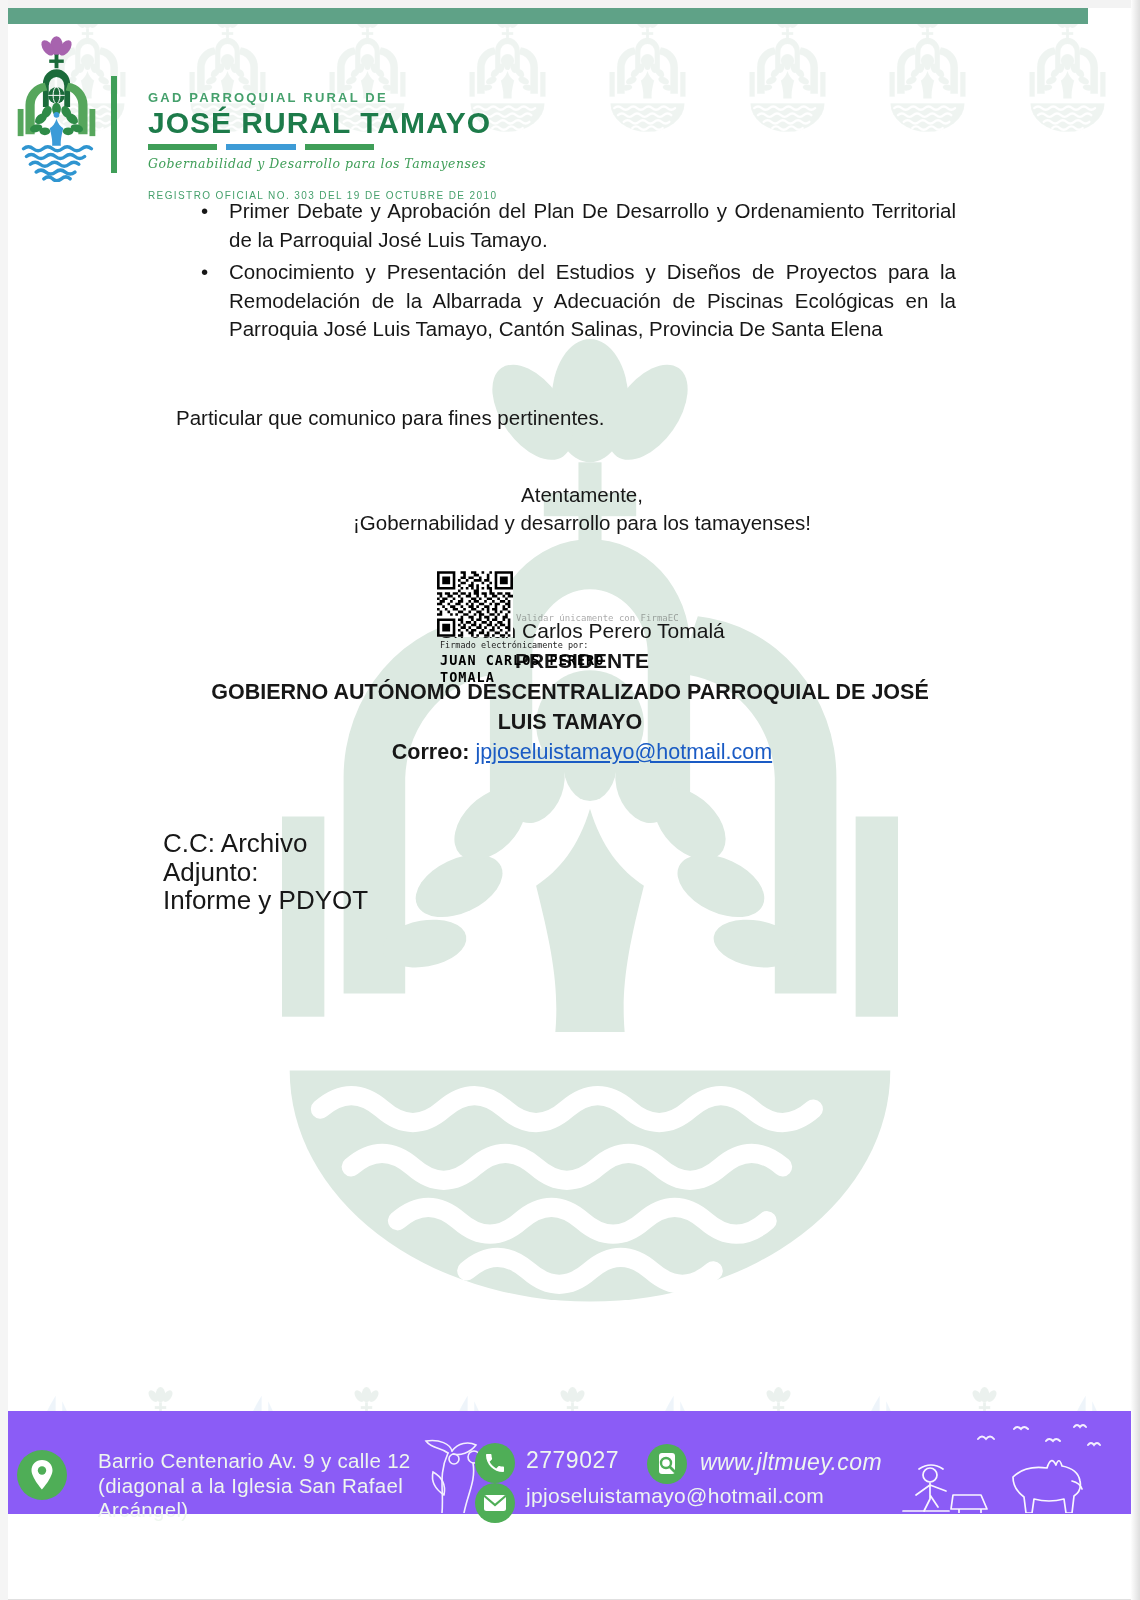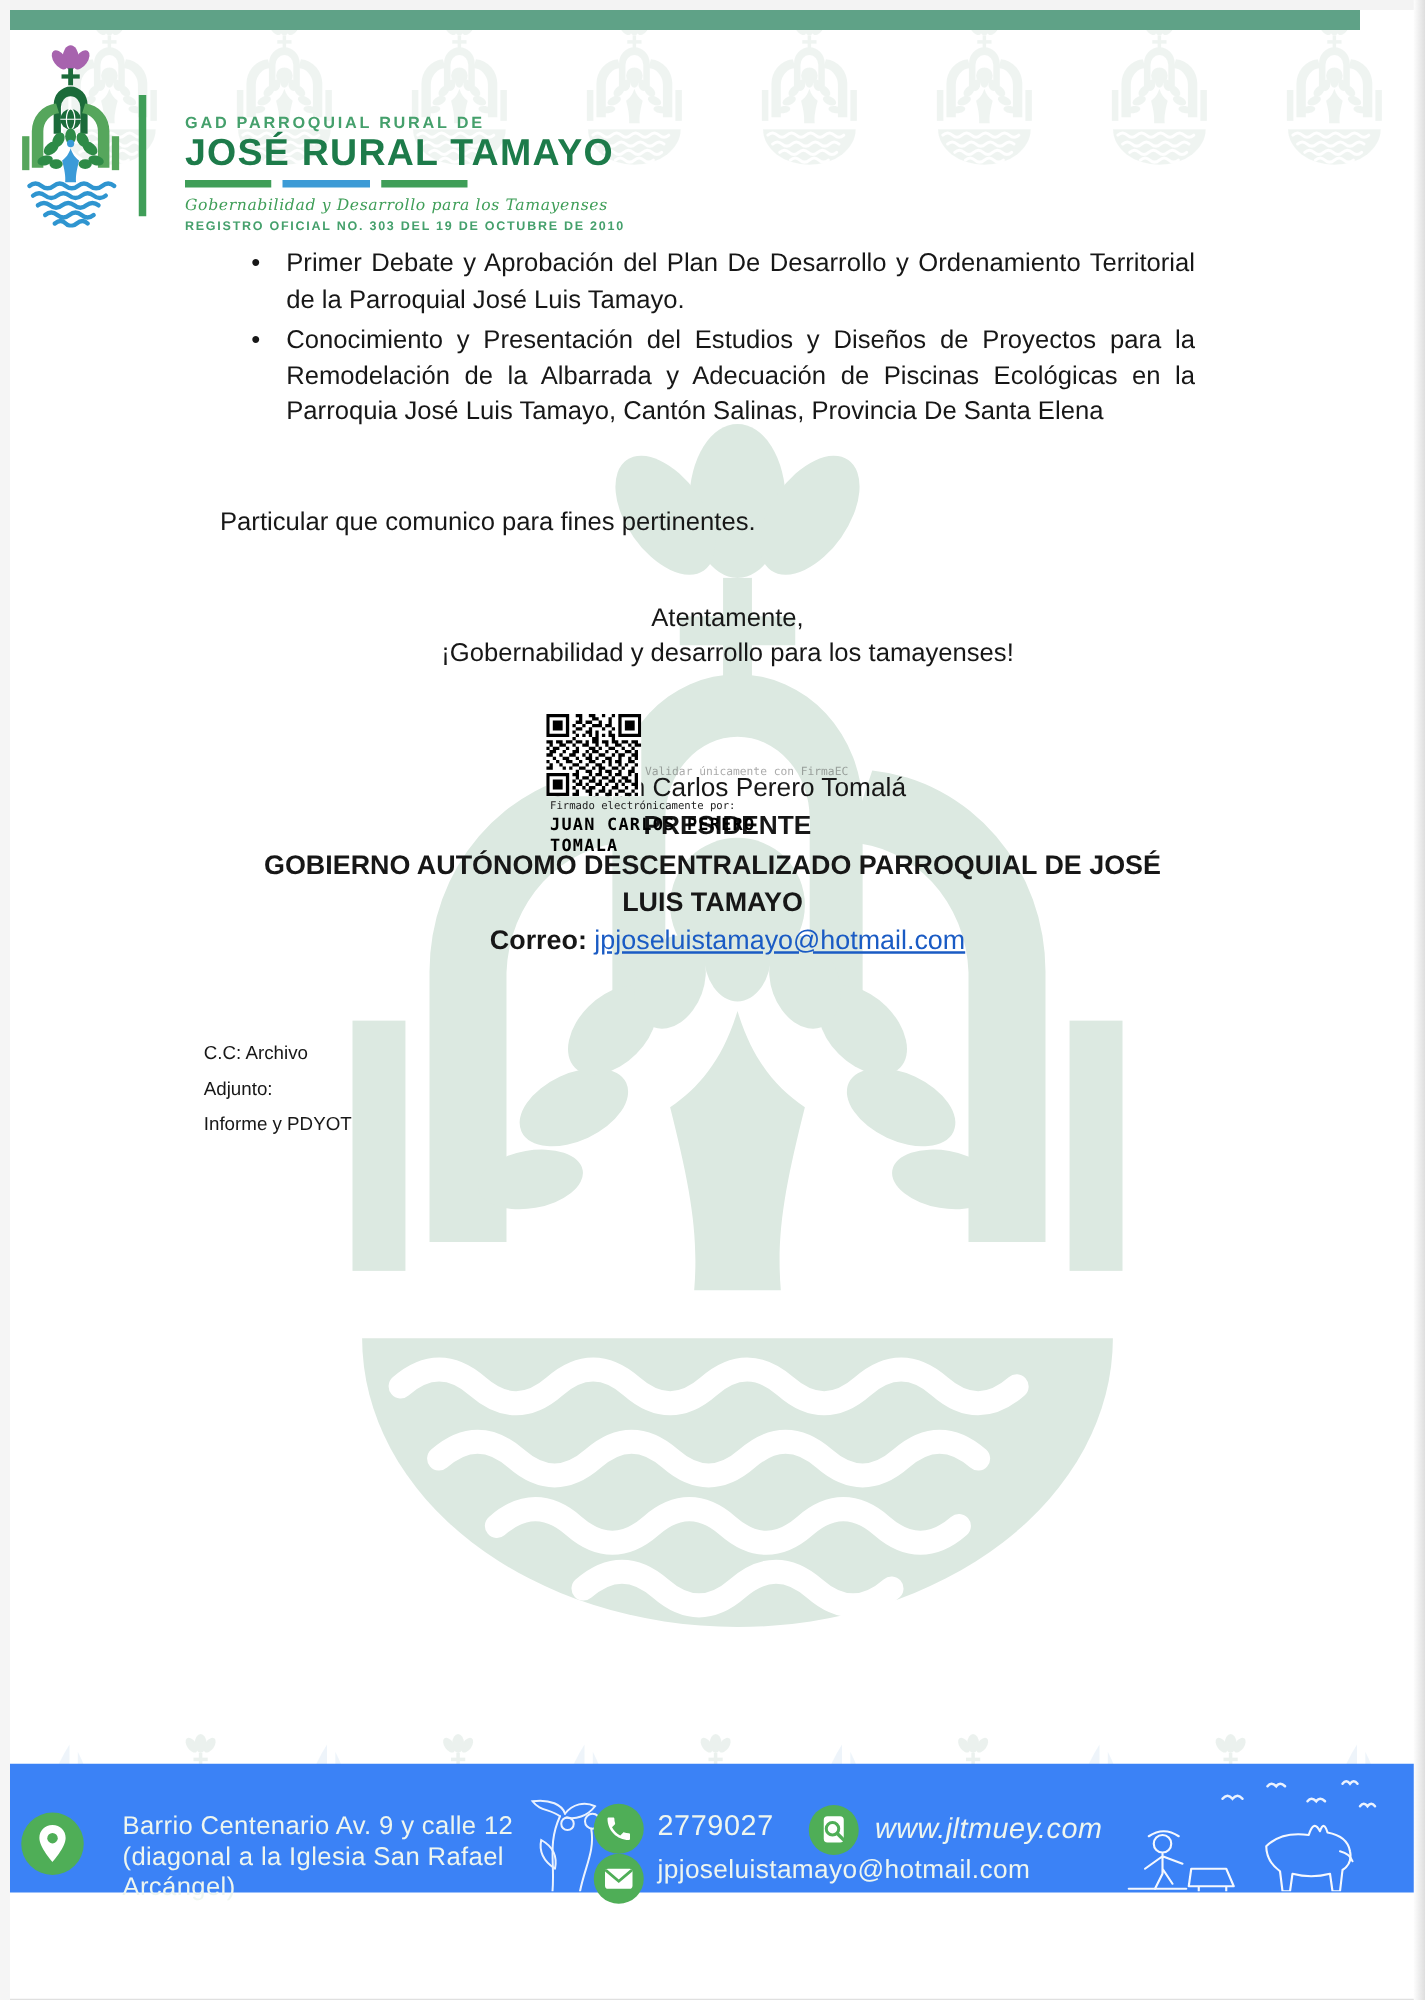--- a/index.html
+++ b/index.html
@@ -25,21 +25,21 @@
   .top-bar{left:8px;top:8px;width:1080px;height:16px;background:#5fa287;}
   .logo{left:8px;top:34px;}
   .h-divider{left:111px;top:76px;width:6px;height:97px;background:#3f9e58;}
   .h-text{left:148px;top:90px;}
   .h-super{font-size:13px;letter-spacing:2.2px;color:#45a06c;font-weight:700;}
   .h-name{font-size:30px;font-weight:700;color:#1d7b4a;letter-spacing:1px;margin-top:1px;white-space:nowrap;}
   .tri-bars{display:flex;gap:9px;margin-top:4px;width:226px;}
   .tri-bars span{height:6px;flex:1;}
   .bar-g{background:#3f9e58;} .bar-b{background:#3d9bd6;}
   .h-motto{margin-top:6px;font-family:"DejaVu Serif",serif;font-style:italic;font-size:12.5px;color:#3f9e58;letter-spacing:.5px;}
-  .h-registry{margin-top:5px;font-size:10px;letter-spacing:1.4px;color:#45a06c;font-weight:700;}
+  .h-registry{margin-top:19px;font-size:10px;letter-spacing:1.4px;color:#45a06c;font-weight:400;}
 
   
   .bullets{left:196px;top:197px;width:760px;margin:0;padding:0;list-style:none;}
   .bullets li{position:relative;padding-left:33px;font-size:20.5px;line-height:28.5px;text-align:justify;}
   .bullets li + li{margin-top:4px;}
   .bullets li::before{content:"\2022";position:absolute;left:5px;top:0;}
   .closing{left:163px;top:393px;font-size:20.5px;margin:13px;}
   .center-line{left:0;top:0;width:1140px;text-align:center;margin:0;font-size:20.5px;padding-left:12px;}
   .salutation{top:483px;}
   .slogan{top:511px;}
@@ -51,26 +51,26 @@
   .stamp-label{font-family:"DejaVu Sans Mono",monospace;font-size:8.5px;color:#222;white-space:nowrap;}
   .stamp-name{font-family:"DejaVu Sans Mono",monospace;font-size:13.5px;font-weight:700;letter-spacing:1px;line-height:16.5px;margin-top:2px;color:#000;}
   .stamp-validation{left:516px;top:613px;font-family:"DejaVu Sans Mono",monospace;font-size:9px;color:#444;opacity:.45;z-index:2;white-space:nowrap;}
   .sig-name{top:619px;font-size:21px;z-index:2;}
   .sig-title{top:649px;font-size:21px;font-weight:700;}
   .sig-org{left:185px;top:677px;width:770px;text-align:center;font-size:21.5px;font-weight:700;line-height:30px;margin:0;}
   .sig-email{top:740px;font-size:21.5px;}
   .sig-email .lbl{font-weight:700;}
   .sig-email a{color:#1a5bc4;text-decoration:underline;}
 
-  .cc-block{left:163px;top:829px;font-size:15px;line-height:28.5px;}
+  .cc-block{left:163px;top:829px;font-size:26px;line-height:28.5px;}
   .cc-block p{margin:0;}
 
   
   .purple-line{left:8px;top:1486px;width:1132px;height:8px;background:linear-gradient(#cba7c8,#a87dab);z-index:2;}
-  .footer{left:8px;top:1411px;width:1132px;height:103px;background:#3b82f6;z-index:2;color:#eef6ef;}
+  .footer{left:8px;top:1411px;width:1132px;height:103px;background:#8b5cf6;z-index:2;color:#eef6ef;}
   .footer *{position:absolute;}
   .f-pin{left:8px;top:38px;}
   .f-address{left:90px;top:38px;width:332px;font-size:20.5px;line-height:24.5px;letter-spacing:.3px;margin:0;}
   .f-flower{left:410px;top:26px;opacity:.9;}
   .f-phone-badge{left:466px;top:31px;}
   .f-phone{left:518px;top:36px;font-size:23px;letter-spacing:.5px;}
   .f-web-badge{left:638px;top:32px;}
   .f-web{left:692px;top:38px;font-size:23px;letter-spacing:.4px;font-style:italic;}
   .f-mail-badge{left:466px;top:71px;}
   .f-email{left:518px;top:73px;font-size:21px;letter-spacing:.3px;}

